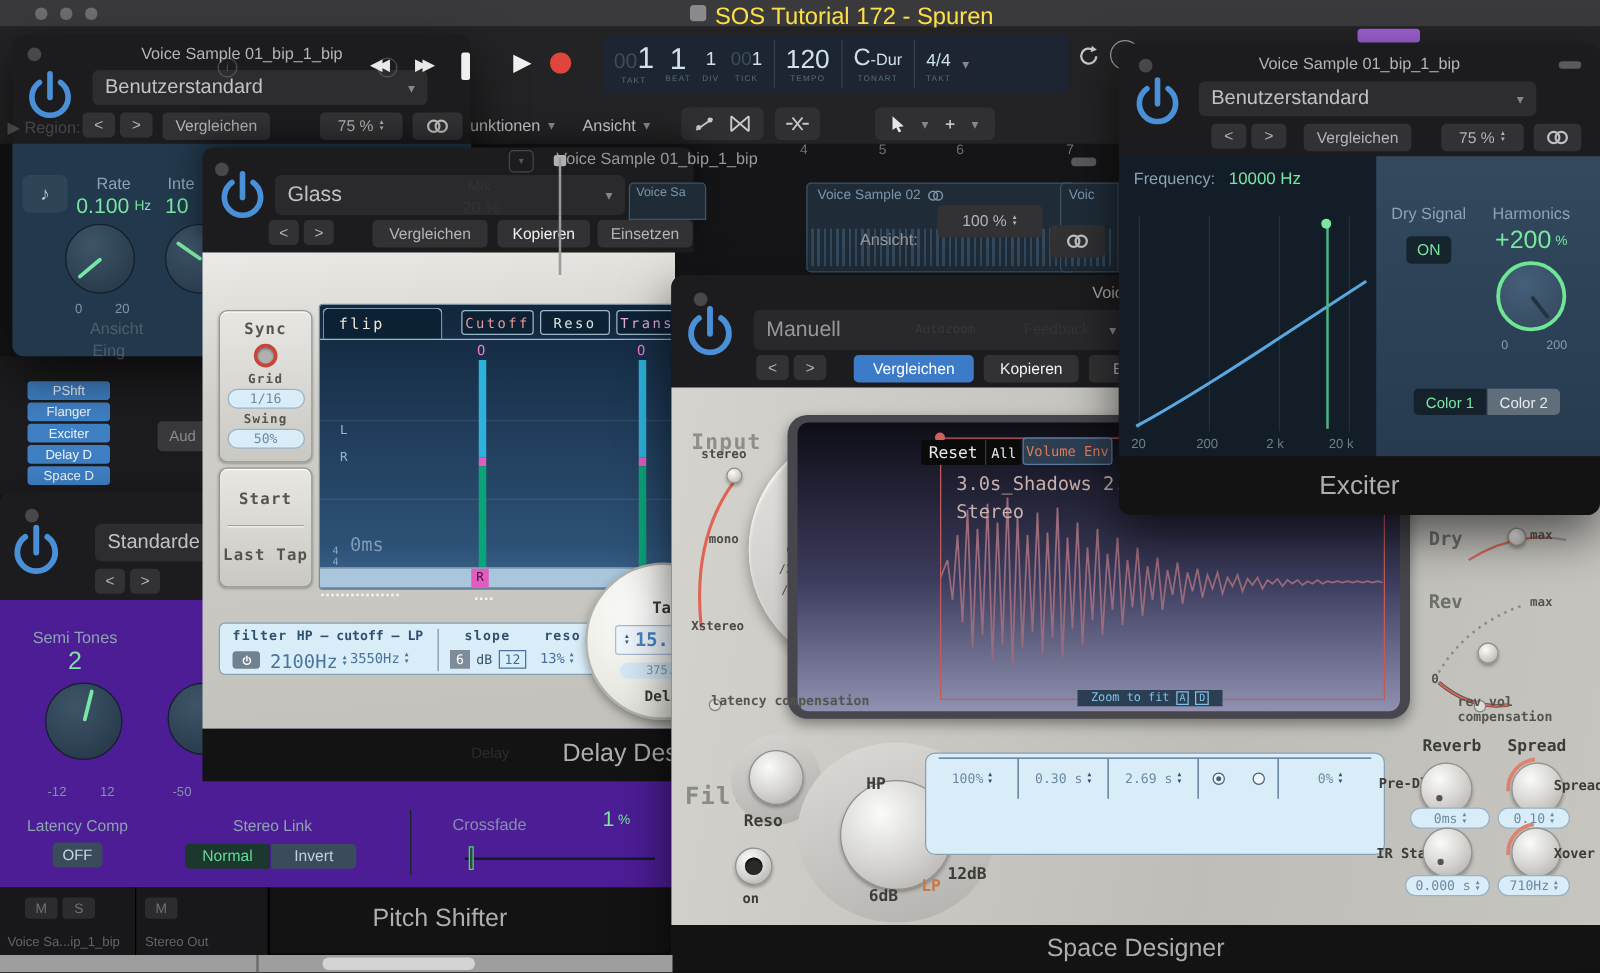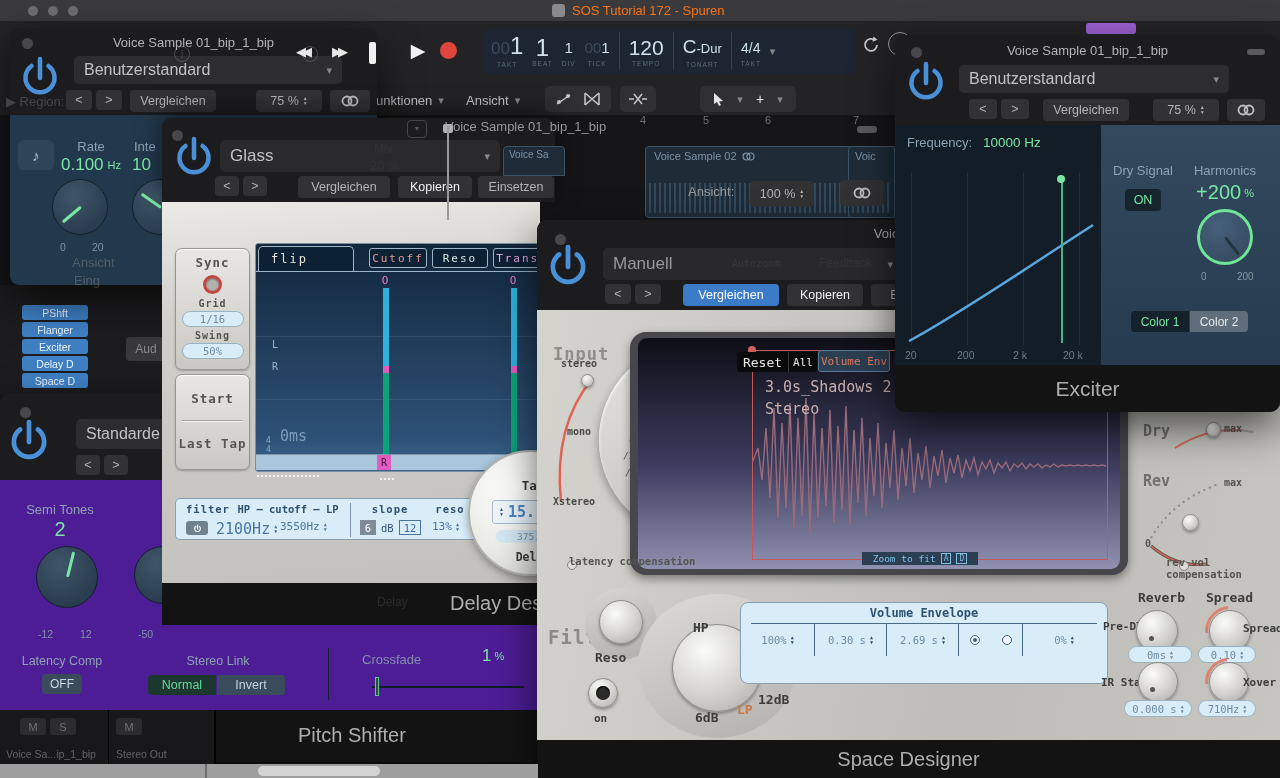--- a/index.html
+++ b/index.html
@@ -41,21 +41,21 @@
   .wv{position:absolute;left:3px;right:3px;bottom:4px;height:30px;background:repeating-linear-gradient(90deg,#3a5468 0 2px,rgba(0,0,0,0) 2px 5px);opacity:.75}
 </style>
 </head>
 <body>
 
 <div class="abs" style="left:0;top:0;width:1280px;height:22px;background:#3a3a3c;border-bottom:1px solid #232325;z-index:1">
   <span class="abs" style="left:28px;top:6px;width:10px;height:10px;border-radius:50%;background:#6e6e70"></span>
   <span class="abs" style="left:48px;top:6px;width:10px;height:10px;border-radius:50%;background:#6e6e70"></span>
   <span class="abs" style="left:68px;top:6px;width:10px;height:10px;border-radius:50%;background:#6e6e70"></span>
   <span class="abs" style="left:552px;top:4px;width:13px;height:13px;background:#8a8a8c;border-radius:3px"></span>
-  <span class="abs" style="left:572px;top:3px;font-size:13px;color:#f97316">SOS Tutorial 172 - Spuren</span>
+  <span class="abs" style="left:572px;top:3px;font-size:19px;color:#fde047">SOS Tutorial 172 - Spuren</span>
 </div>
 
 <div class="abs" style="left:0;top:22px;width:1280px;height:93px;background:#232325;z-index:1">
   <span class="abs" style="left:1086px;top:1px;width:50px;height:11px;background:#9a5fd0;border-radius:3px"></span>
 
   <span class="abs fc" style="left:403px;top:14px;width:30px;height:28px;color:#f2f2f2;font-size:19px">▶</span>
   <span class="abs" style="left:440px;top:20px;width:17px;height:17px;border-radius:50%;background:#e0453c"></span>
 
   <div class="abs fl" style="left:483px;top:6px;width:372px;height:46px;background:#1c2531;border-radius:6px;padding:0 8px;gap:9px">
     <div class="fc" style="flex-direction:column">
@@ -156,21 +156,21 @@
           <circle cx="8.5" cy="4.5" r="3.5" fill="none" stroke="#7c94a8" stroke-width="1.2"></circle>
         </svg>
       </span>
     <div class="wv"></div>
   </div>
   <div class="abs" style="left:411px;top:34px;width:47px;height:72px;background:#1f2c38;border:1px solid #3c5468;border-radius:4px 0 0 4px">
     <span style="position:absolute;left:6px;top:3px;font-size:11px;color:#7c94a8">Voic</span>
     <div class="wv"></div>
   </div>
   <span class="abs" style="left:251px;top:72px;font-size:13px;color:#98989a">Ansicht:</span>
-  <div class="abs pbtn" style="left:313px;top:69px;width:64px;height:26px">
+  <div class="abs pbtn" style="left:313px;top:52px;width:84px;height:26px">
       <span>100 %</span>
       <span class="st"></span>
     </div>
   <div class="abs pbtn fc" style="left:403px;top:68px;width:44px;height:26px">
     <svg width="22" height="14" viewBox="0 0 22 14">
         <circle cx="8" cy="7" r="4.5" fill="none" stroke="#c0c0c2" stroke-width="1.8"></circle>
         <circle cx="14" cy="7" r="4.5" fill="none" stroke="#c0c0c2" stroke-width="1.8"></circle>
       </svg>
   </div>
 </div>
@@ -554,21 +554,20 @@
     <span class="abs mono" style="left:57px;top:402px;font-size:11px;font-weight:bold;color:#3c3c38">on</span>
     <div class="abs" style="left:101px;top:284px;width:158px;height:144px;border-radius:50%;background:linear-gradient(160deg,#dcdbd7,#b2b1ad)"></div>
     <div class="mk" style="left:135px;top:314px;width:90px;height:88px"></div>
     <span class="abs mono" style="left:156px;top:310px;font-size:13px;font-weight:bold;color:#3c3c38">HP</span>
     <span class="abs mono" style="left:218px;top:330px;font-size:13px;font-weight:bold;color:#3c3c38">BP</span>
     <span class="abs mono" style="left:221px;top:382px;font-size:13px;font-weight:bold;color:#3c3c38">12dB</span>
     <span class="abs mono" style="left:200px;top:392px;font-size:13px;font-weight:bold;color:#c87840">LP</span>
     <span class="abs mono" style="left:158px;top:400px;font-size:13px;font-weight:bold;color:#3c3c38">6dB</span>
     
     <div class="abs envbox" style="left:203px;top:292px;width:368px;height:82px;border-radius:8px">
-      <div class="fc mono" style="margin-top:3px;font-size:12px;font-weight:bold;color:#2f5170">Volume Envelope</div>
       <div style="margin:3px 10px 0;border-top:1px solid #4a6a8a"></div>
       <div class="fl mono" style="height:32px;font-size:10.5px;color:#6b8aa2;text-align:center">
         <span class="fc" style="width:74px;border-right:1px solid #4a6a8a;height:100%">
             <span>100%</span>
             <span class="st" style="color:#2f5170"></span>
           </span>
         <span class="fc" style="width:72px;border-right:1px solid #4a6a8a;height:100%">
             <span>0.30 s</span>
             <span class="st" style="color:#2f5170"></span>
           </span>

